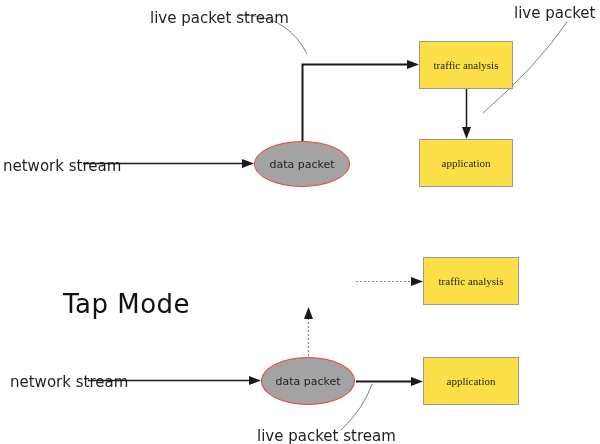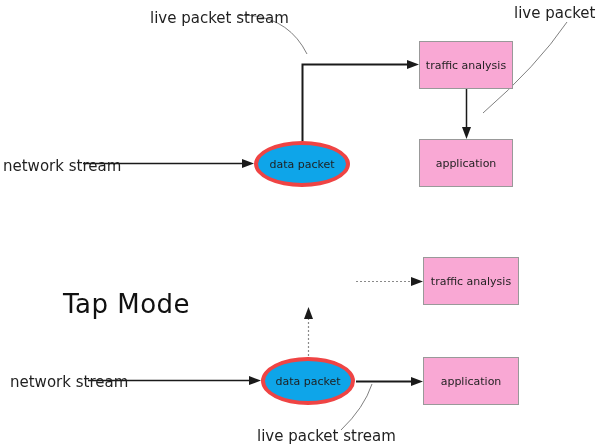--- a/index.html
+++ b/index.html
@@ -30,33 +30,34 @@
   }
   .small-label {
     position: absolute;
     font-size: 15px;
     color: #1f1f1f;
     white-space: nowrap;
   }
   .node-box {
     position: absolute;
     border: 1px solid #999999;
-    background: #f9a8d4;
+    background: #fde047;
     display: flex;
     align-items: center;
     justify-content: center;
     font-size: 11px;
     color: #1f1f1f;
     box-sizing: border-box;
     text-align: center;
+    font-family: Liberation Serif, serif;
   }
   .node-ellipse {
     position: absolute;
-    border: 4px solid #ef4444;
-    background: #0ea5e9;
+    border: 1px solid #ef4444;
+    background: #a3a3a3;
     border-radius: 50%;
     display: flex;
     align-items: center;
     justify-content: center;
     font-size: 11px;
     color: #1f1f1f;
     box-sizing: border-box;
     line-height: 13px;
     padding: 0 10px;
   }

